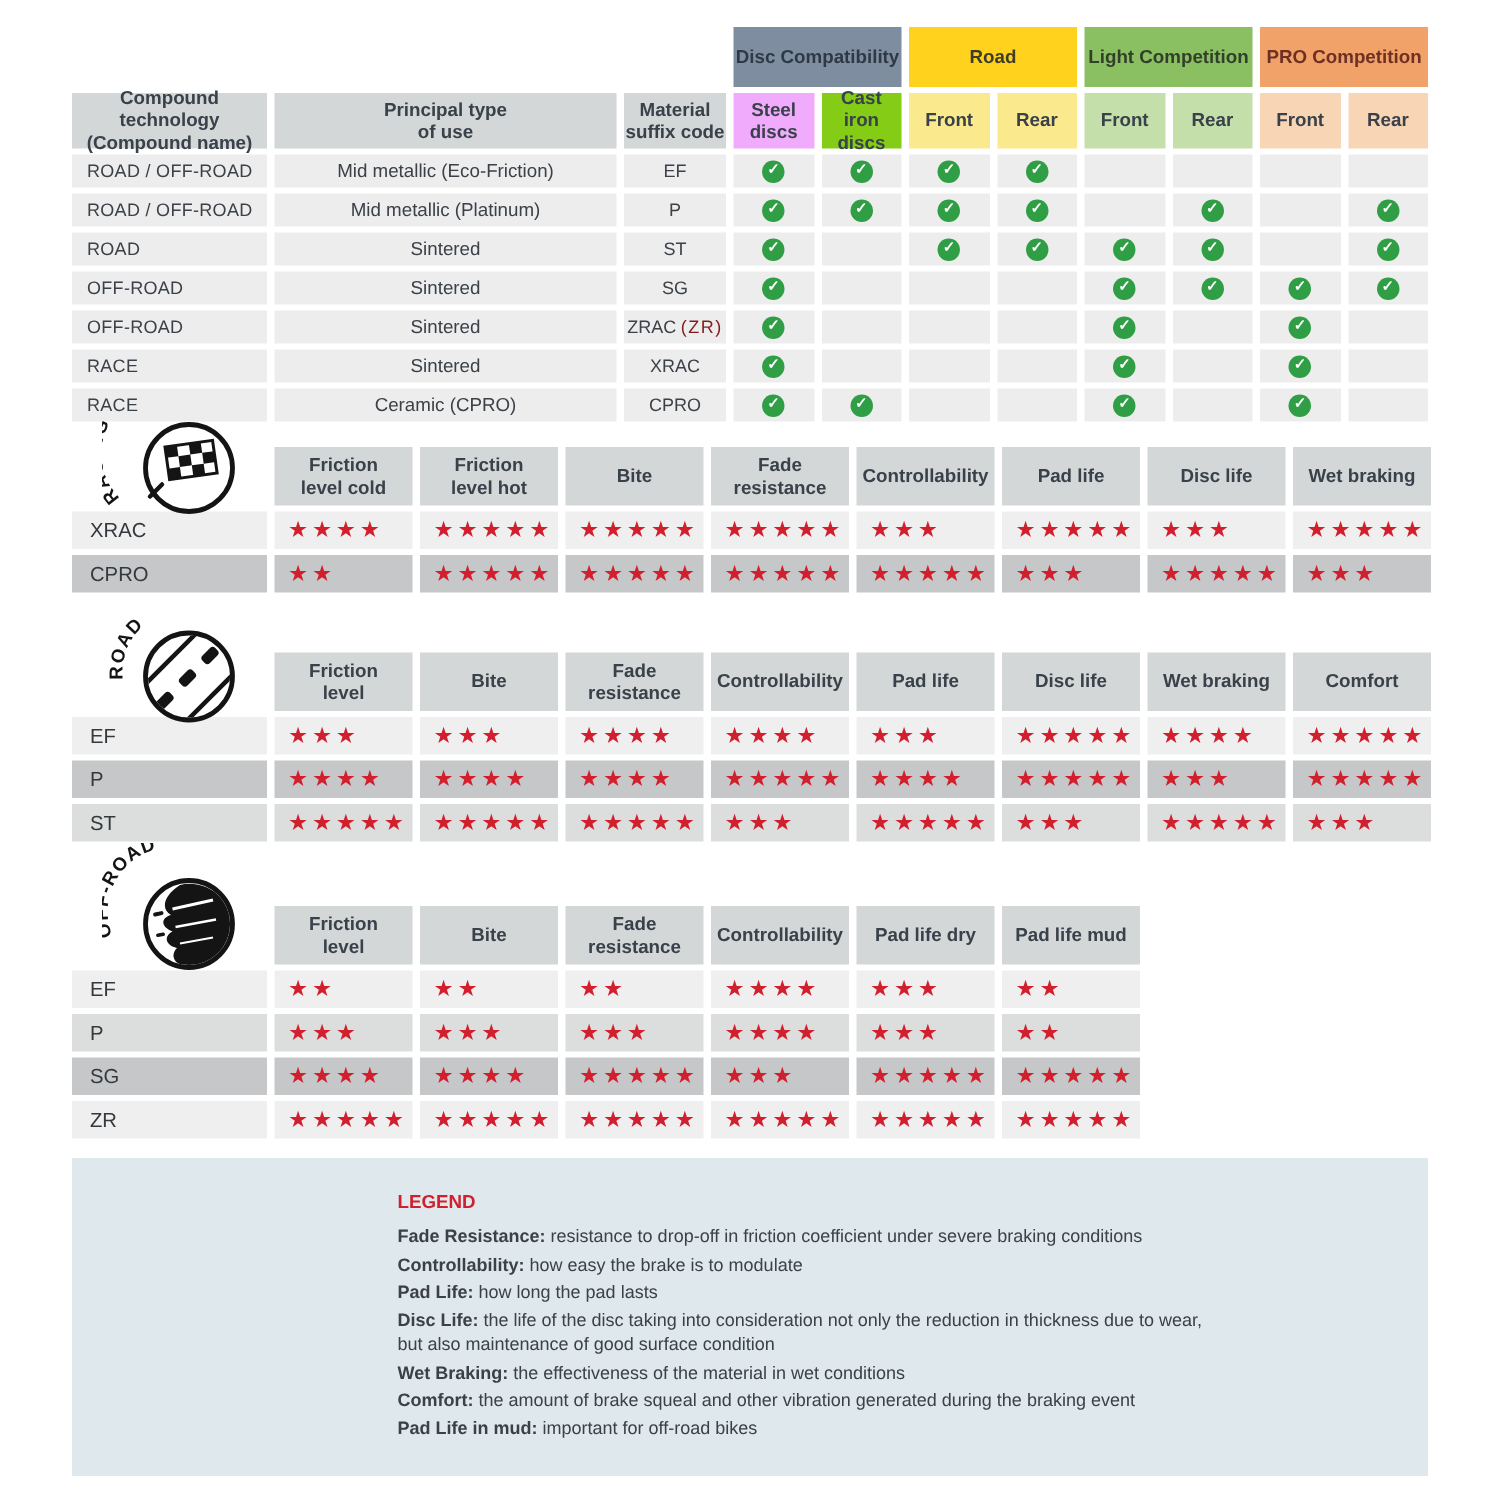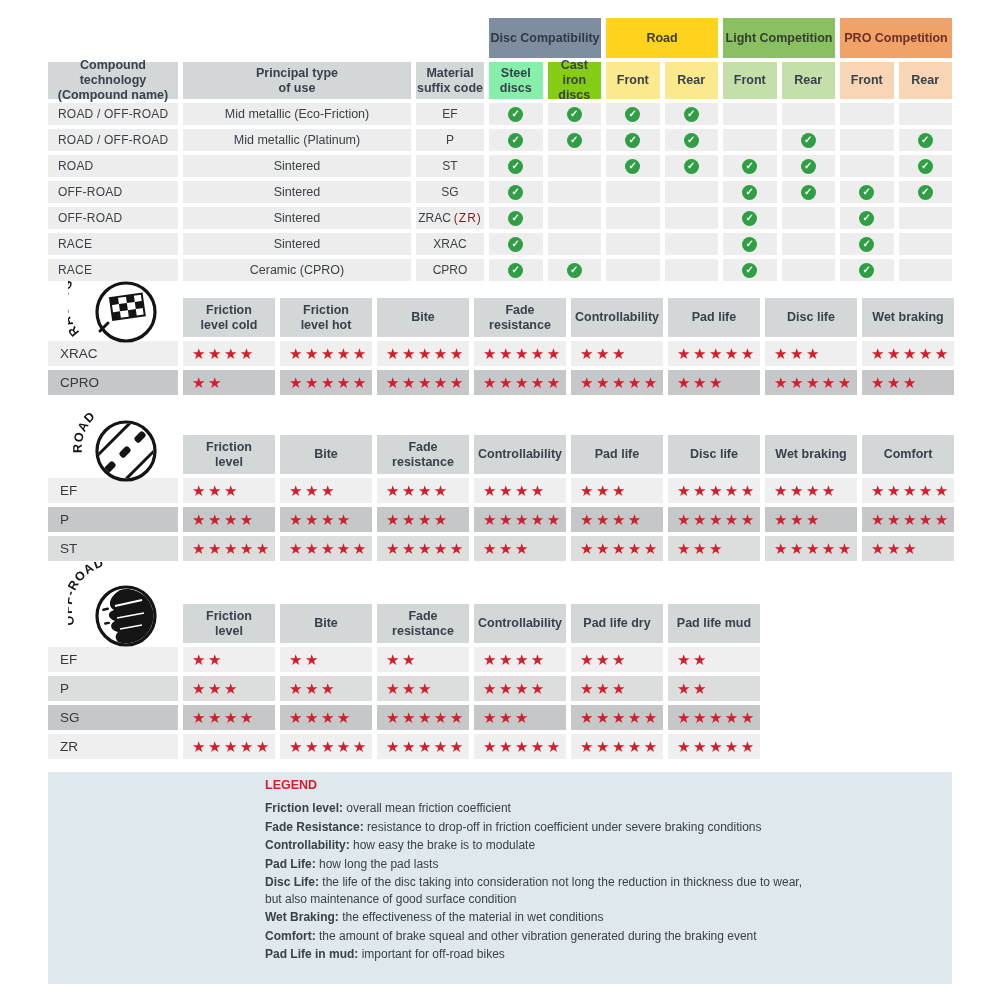--- a/index.html
+++ b/index.html
@@ -40,21 +40,21 @@
   .rating-cell{padding-left:9px;}
   .stars{color:#d11f2d;font-size:15px;letter-spacing:2.5px;line-height:1;}
   .icon{position:absolute;left:20px;}
   .icon-racing{top:-34px;}
   .icon-road{top:-36px;}
   .icon-offroad{top:-42px;}
   .icon-arc-text{font-size:12.5px;font-weight:bold;fill:#141414;letter-spacing:1px;}
 
   
   .legend{position:absolute;left:48px;top:772px;width:904px;height:212px;background:#dfe8ec;}
-  .legend-inner{padding:6px 20px 0 217px;}
+  .legend-inner{padding:22px 20px 0 217px;}
   .legend-title{color:#d11f2d;font-weight:bold;font-size:12.5px;margin-bottom:8px;}
   .legend-item{font-size:12px;color:#3b4147;line-height:1.38;margin-bottom:2px;max-width:665px;}
   .term{font-weight:bold;}
   .def{white-space:pre-line;}
 </style>
 </head>
 <body>
 
 <div class="page">
 
@@ -63,21 +63,21 @@
       <div class="group-h" style="background: rgb(126, 142, 160); color: rgb(46, 57, 69);">Disc Compatibility</div>
       <div class="group-h" style="background: rgb(255, 210, 30); color: rgb(63, 60, 40);">Road</div>
       <div class="group-h" style="background: rgb(138, 191, 98); color: rgb(50, 64, 43);">Light Competition</div>
       <div class="group-h" style="background: rgb(240, 162, 105); color: rgb(110, 47, 36);">PRO Competition</div>
       <div class="col-h">Compound technology
 (Compound name)</div>
       <div class="col-h">Principal type
 of use</div>
       <div class="col-h">Material
 suffix code</div>
-      <div class="col-h" style="background: #86efac;">Steel
+      <div class="col-h" style="background: #f0abfc;">Steel
 discs</div>
       <div class="col-h" style="background: #84cc16;">Cast iron
 discs</div>
       <div class="col-h" style="background: rgb(251, 233, 141);">Front</div>
       <div class="col-h" style="background: rgb(251, 233, 141);">Rear</div>
       <div class="col-h" style="background: rgb(197, 223, 171);">Front</div>
       <div class="col-h" style="background: rgb(197, 223, 171);">Rear</div>
       <div class="col-h" style="background: rgb(248, 213, 181);">Front</div>
       <div class="col-h" style="background: rgb(248, 213, 181);">Rear</div>
       <div class="cell use-cell">ROAD / OFF-ROAD</div>
@@ -514,25 +514,24 @@
         <div class="cell rating-cell shade-light">
           <span class="stars">★★★★★</span>
         </div>
       </div>
   </section>
 
   <div class="legend">
     <div class="legend-inner">
       <div class="legend-title">LEGEND</div>
       <div class="legend-items">
-          <div class="legend-item"><span class="term">Friction level: </span><span class="def">overall mean friction coefficient</span></div>
           <div class="legend-item"><span class="term">Fade Resistance: </span><span class="def">resistance to drop-off in friction coefficient under severe braking conditions</span></div>
           <div class="legend-item"><span class="term">Controllability: </span><span class="def">how easy the brake is to modulate</span></div>
           <div class="legend-item"><span class="term">Pad Life: </span><span class="def">how long the pad lasts</span></div>
-          <div class="legend-item"><span class="term">Disc Life: </span><span class="def">the life of the disc taking into consideration not long the reduction in thickness due to wear,
+          <div class="legend-item"><span class="term">Disc Life: </span><span class="def">the life of the disc taking into consideration not only the reduction in thickness due to wear,
 but also maintenance of good surface condition</span></div>
           <div class="legend-item"><span class="term">Wet Braking: </span><span class="def">the effectiveness of the material in wet conditions</span></div>
           <div class="legend-item"><span class="term">Comfort: </span><span class="def">the amount of brake squeal and other vibration generated during the braking event</span></div>
           <div class="legend-item"><span class="term">Pad Life in mud: </span><span class="def">important for off-road bikes</span></div>
         </div>
     </div>
   </div>
 
 </div>
 

